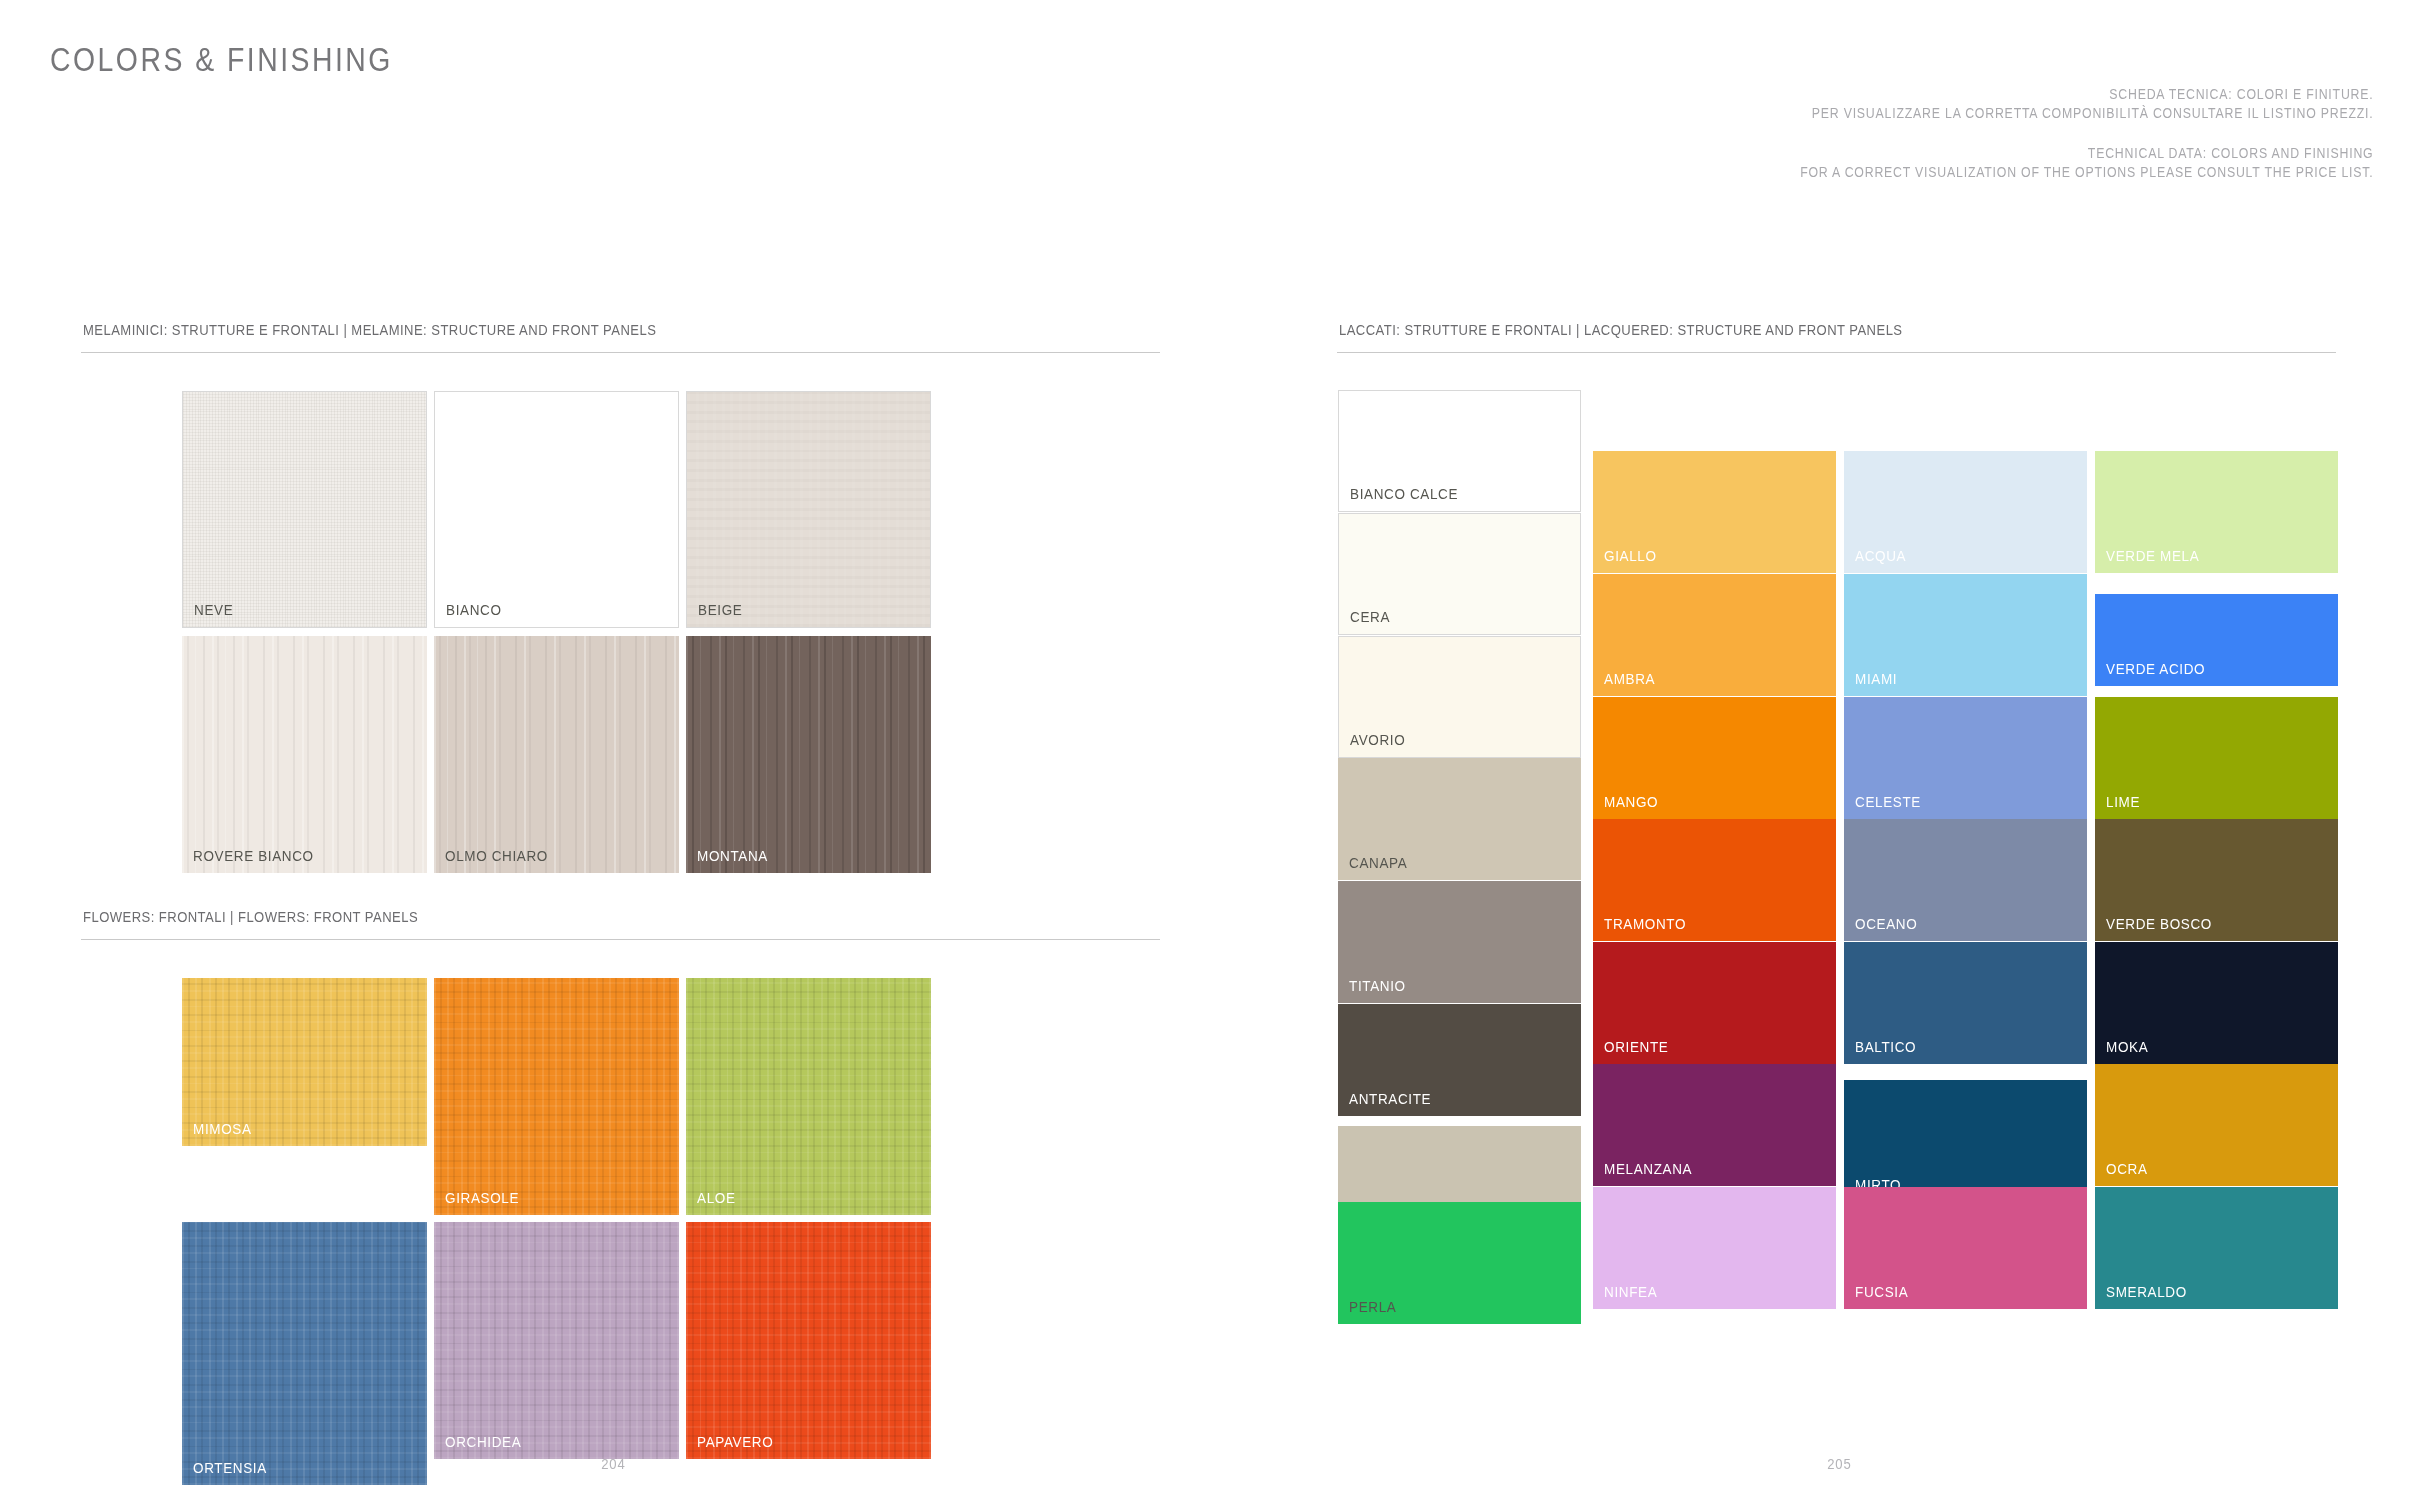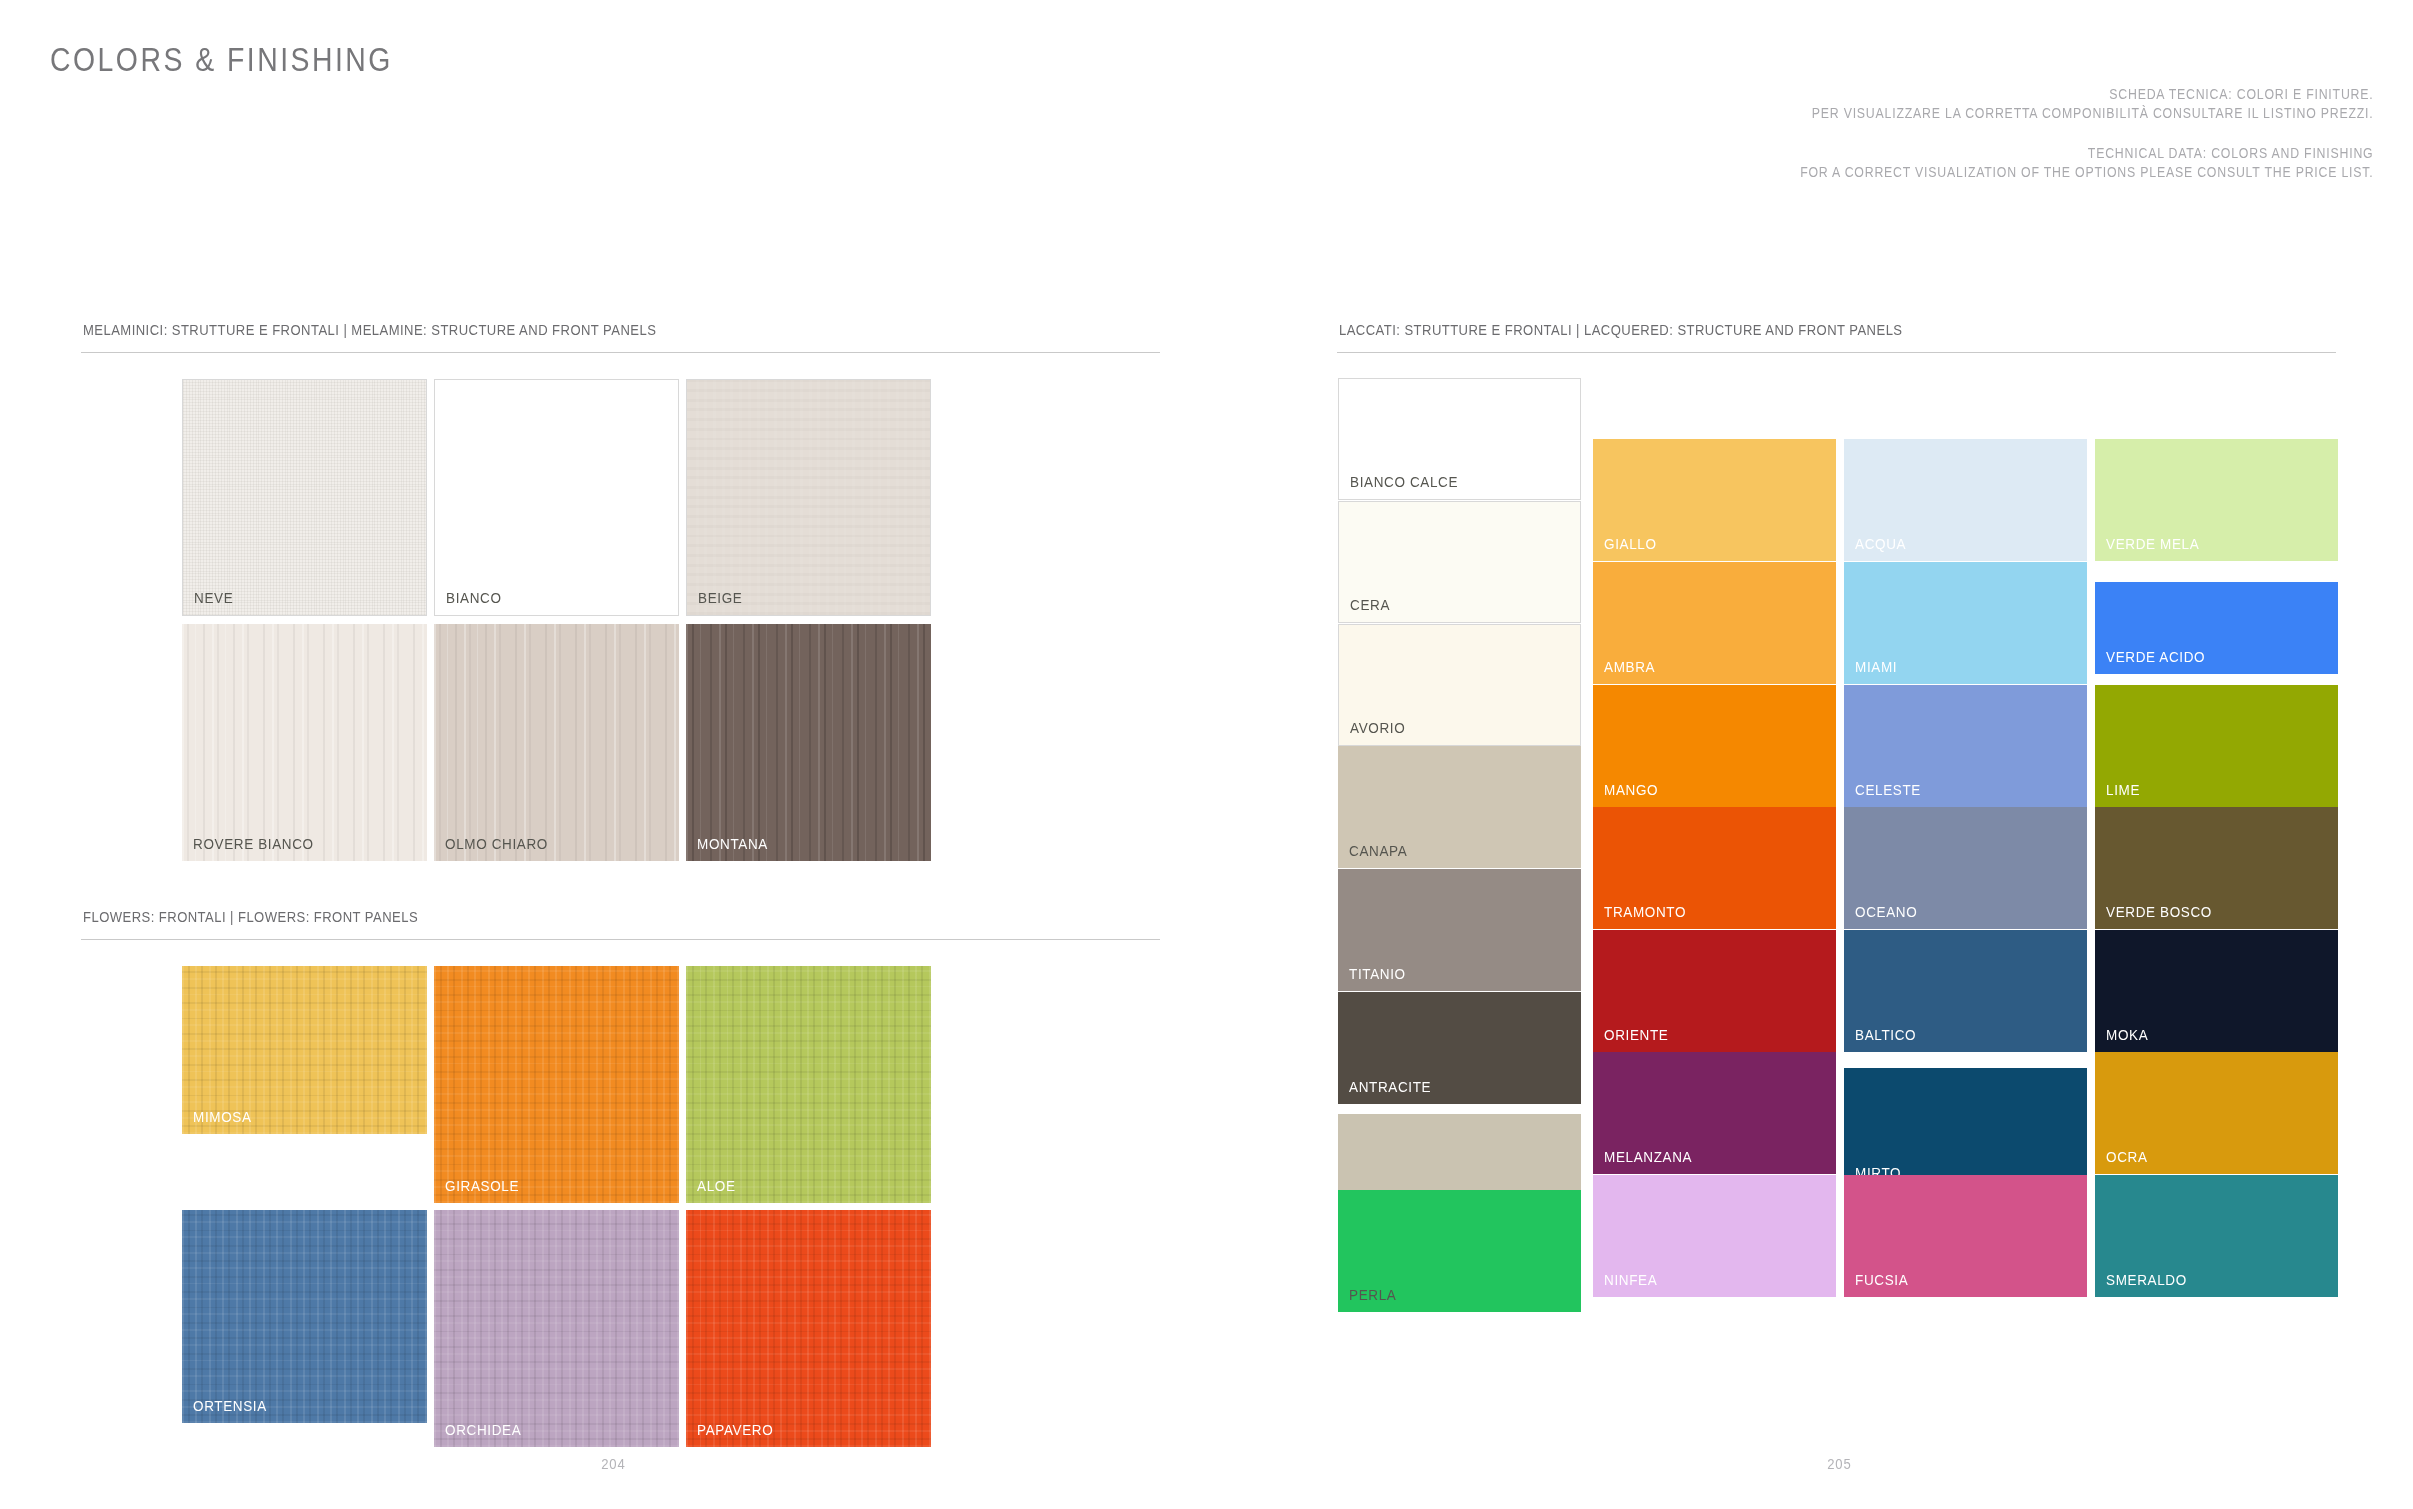--- a/index.html
+++ b/index.html
@@ -35,21 +35,21 @@
   
   .sect-head{
     position:absolute;
     font-size:14.5px;letter-spacing:0.5px;color:#6b6b6e;
     transform:scaleX(.9);transform-origin:left bottom;
     white-space:nowrap;
   }
   .rule{position:absolute;height:1px;background:#c9c9c9;}
 
   
-  .sw{position:absolute;box-sizing:border-box;}
+  .sw{position:absolute;box-sizing:border-box;margin-top:12px;}
   .sw .cap{
     position:absolute;left:10.6px;bottom:8.7px;
     font-size:15px;letter-spacing:0.7px;
     transform:scaleX(.9);transform-origin:left bottom;
     white-space:nowrap;
   }
   .cap-dark{color:#55554f;}
   .cap-light{color:#ffffff;}
   .bordered{border:1px solid #d8d8d8;}
 
@@ -146,21 +146,21 @@
 <div id="flowers-grid">
     <div class="sw tex-weave" style="left: 182px; top: 966px; width: 245px; height: 168px; background-color: rgb(239, 195, 87); padding-left: 21px;">
       <div class="cap cap-light">MIMOSA</div>
     </div>
     <div class="sw tex-weave" style="left: 434px; top: 966px; width: 245px; height: 237px; background-color: rgb(242, 139, 33);">
       <div class="cap cap-light">GIRASOLE</div>
     </div>
     <div class="sw tex-weave" style="left: 686px; top: 966px; width: 245px; height: 237px; background-color: rgb(181, 200, 92);">
       <div class="cap cap-light">ALOE</div>
     </div>
-    <div class="sw tex-weave" style="left: 182px; top: 1210px; width: 245px; height: 213px; background-color: rgb(78, 121, 167); text-decoration: underline;">
+    <div class="sw tex-weave" style="left: 182px; top: 1210px; width: 245px; height: 263px; background-color: rgb(78, 121, 167); text-decoration: underline;">
       <div class="cap cap-light">ORTENSIA</div>
     </div>
     <div class="sw tex-weave" style="left: 434px; top: 1210px; width: 245px; height: 237px; background-color: rgb(188, 165, 193);">
       <div class="cap cap-light">ORCHIDEA</div>
     </div>
     <div class="sw tex-weave" style="left: 686px; top: 1210px; width: 245px; height: 237px; background-color: rgb(236, 74, 27);">
       <div class="cap cap-light">PAPAVERO</div>
     </div>
   </div>
 <div id="lacquer-neutrals">

